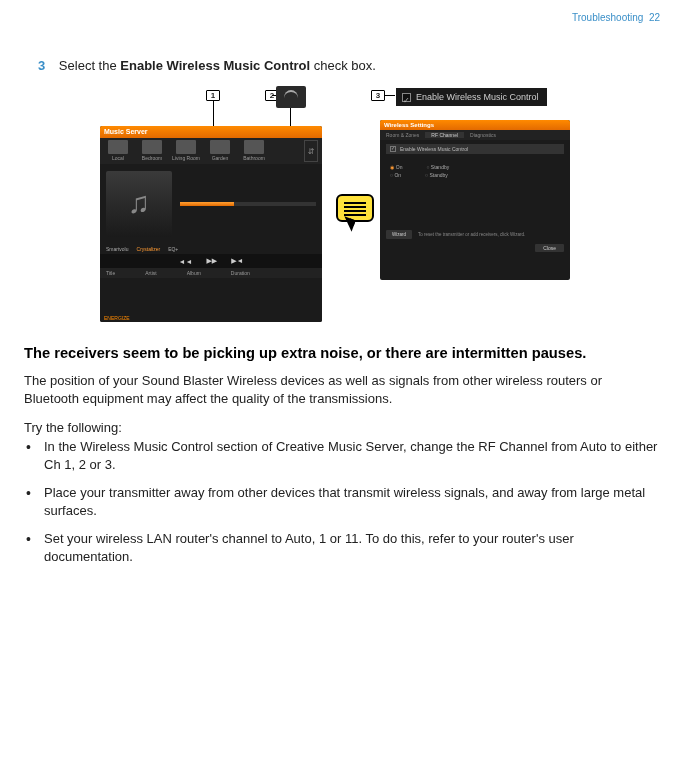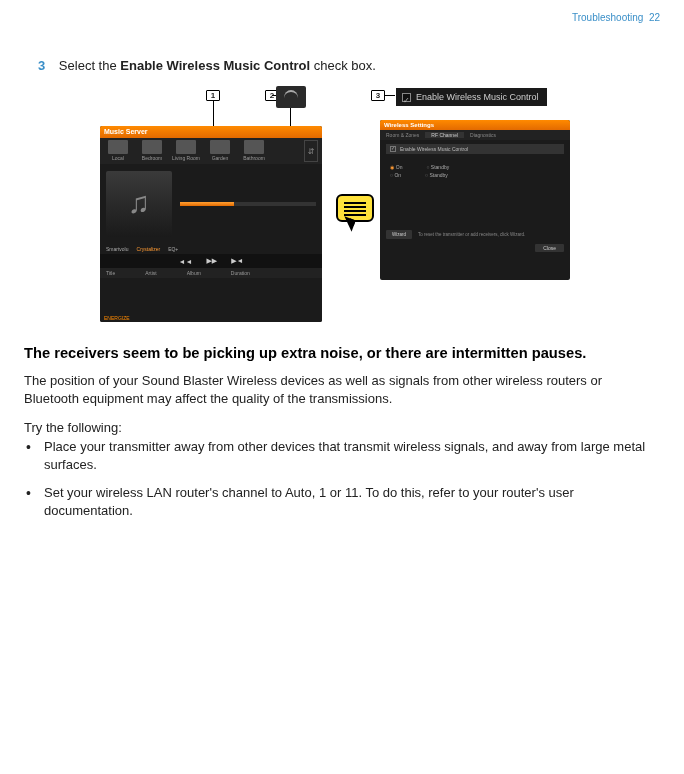--- a/index.html
+++ b/index.html
@@ -451,15 +451,16 @@
   <div class="speech-bubble">
       <div class="lines"></div>
     </div>
 </div>
 
 <div class="heading-blue">The receivers seem to be picking up extra noise, or there are intermitten pauses.</div>
 <div class="para1">The position of your Sound Blaster Wireless devices as well as signals from other wireless routers or Bluetooth equipment may affect the quality of the transmissions.</div>
 <div class="tryline">Try the following:</div>
 
 <ul class="bullets">
+  <li>In the Wireless Music Control section of Creative Music Server, change the RF Channel from Auto to either Ch 1, 2 or 3.</li>
   <li>Place your transmitter away from other devices that transmit wireless signals, and away from large metal surfaces.</li>
   <li>Set your wireless LAN router's channel to Auto, 1 or 11. To do this, refer to your router's user documentation.</li>
 </ul>
 
 </body></html>

